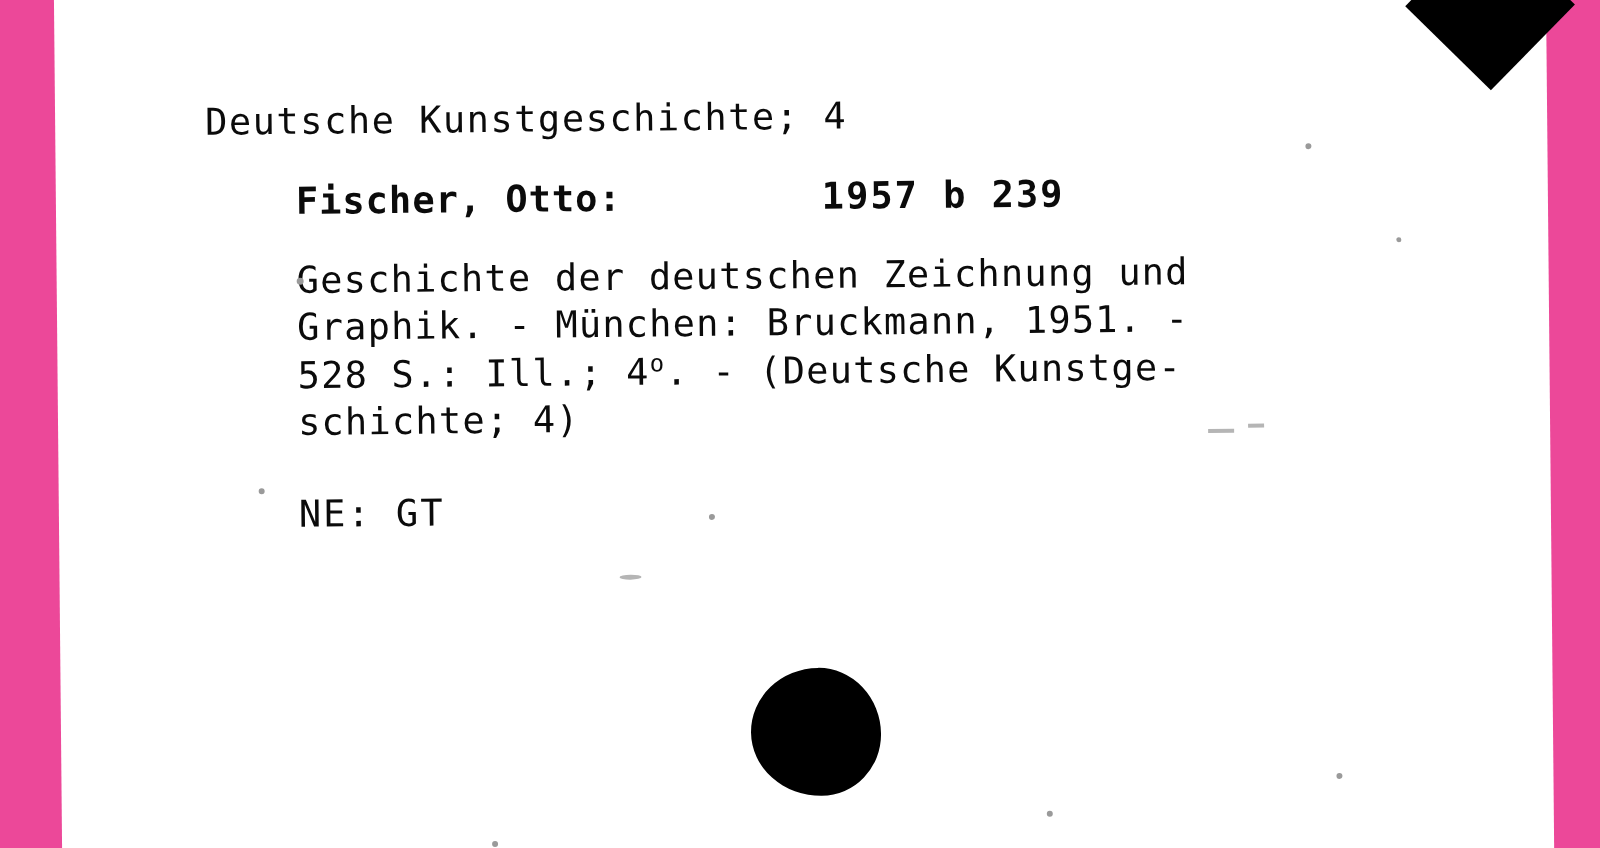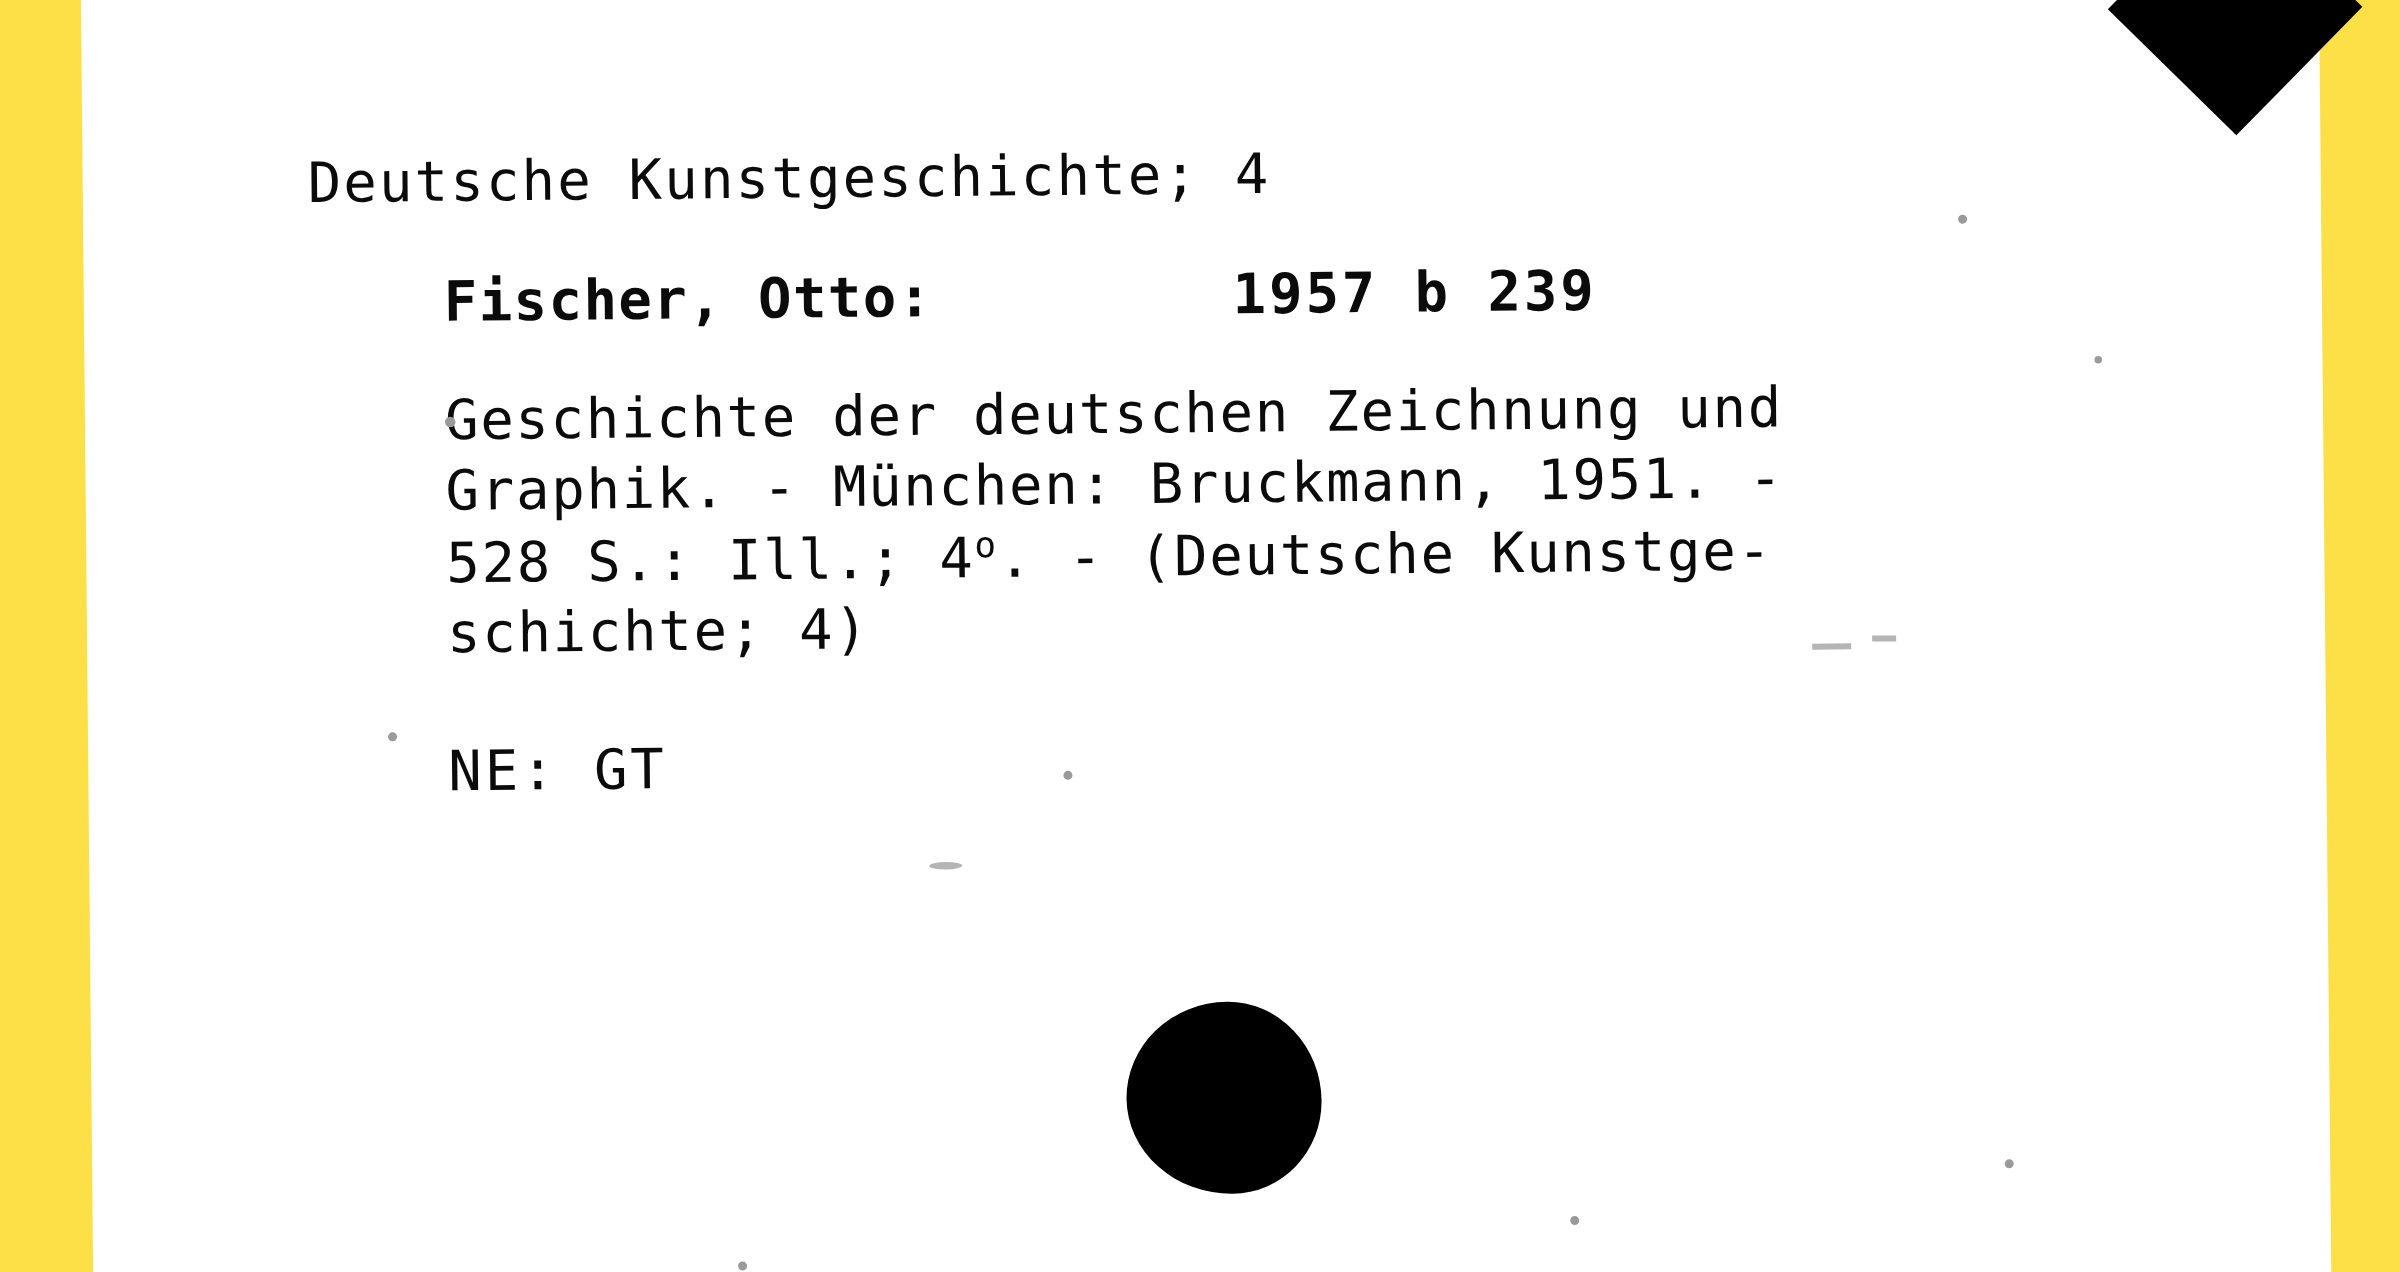--- a/index.html
+++ b/index.html
@@ -11,21 +11,21 @@
     width: 1600px;
     height: 848px;
     overflow: hidden;
     font-family: "DejaVu Sans Mono", monospace;
   }
 
   #scan {
     position: relative;
     width: 1600px;
     height: 848px;
-    background: #fde047;
+    background: #ec4899;
   }
 
   
   #card {
     position: absolute;
     left: 58px;
     top: -22px;
     width: 1492px;
     height: 880px;
     background: #ffffff;

